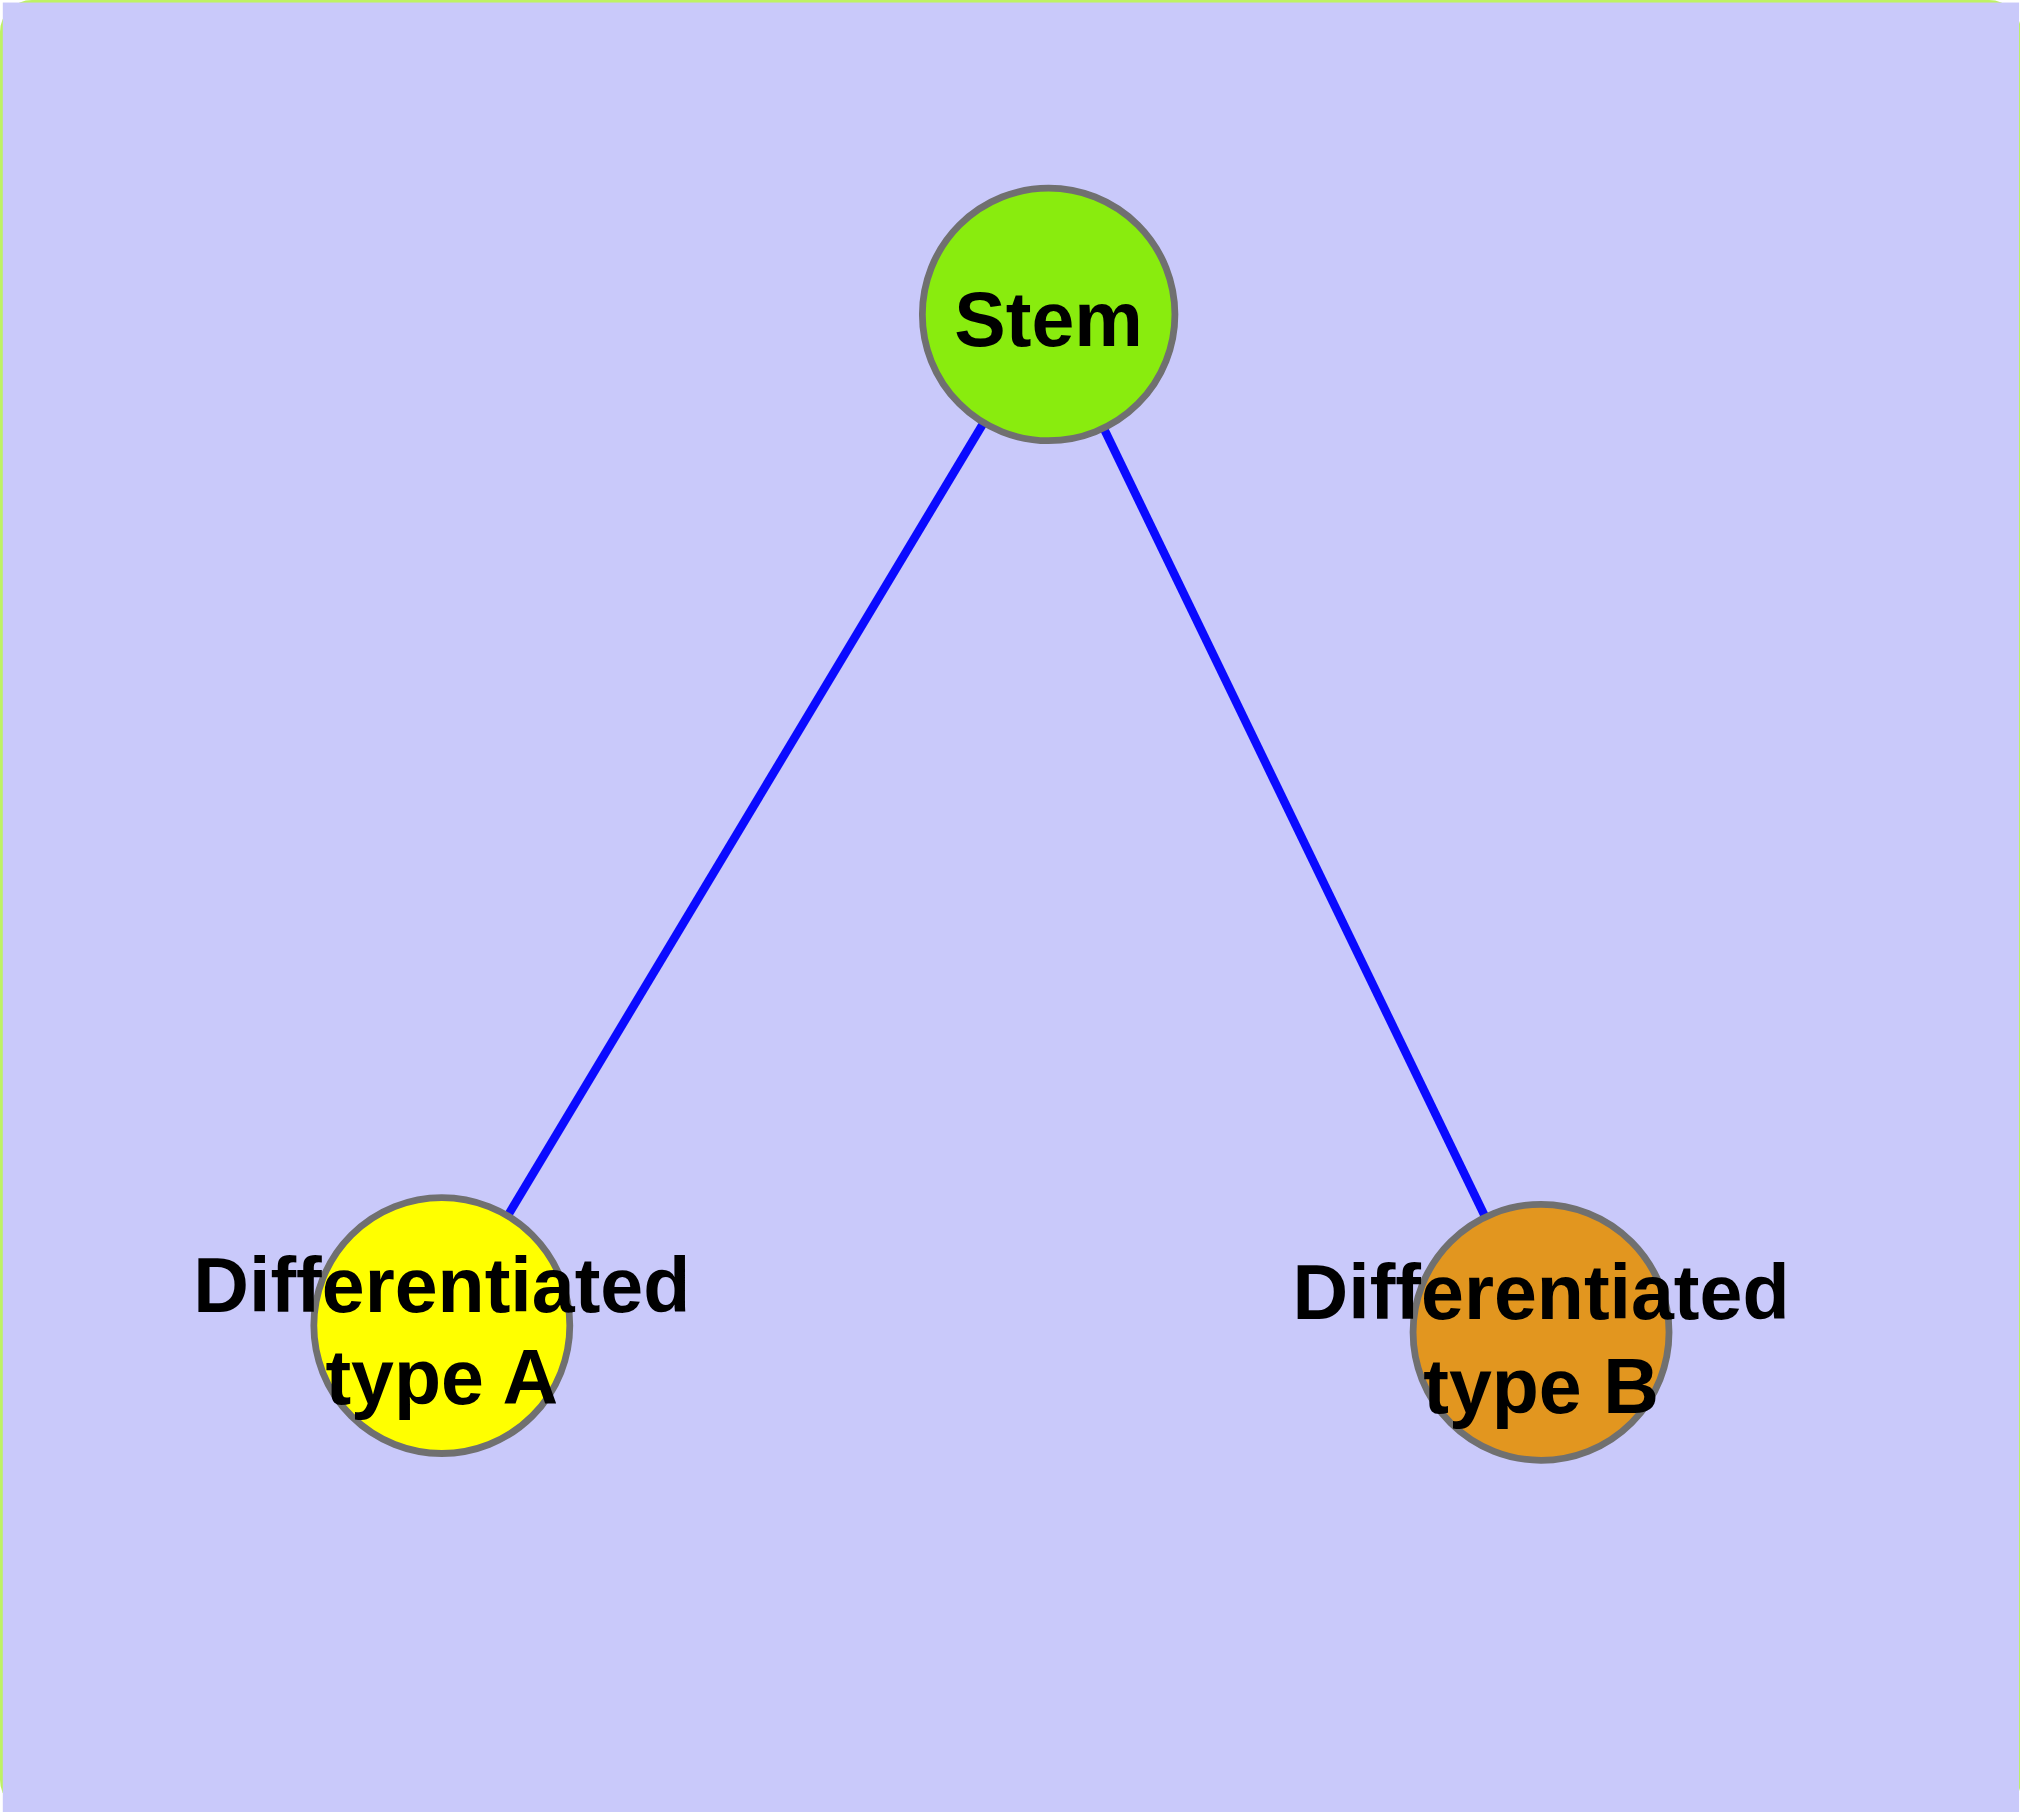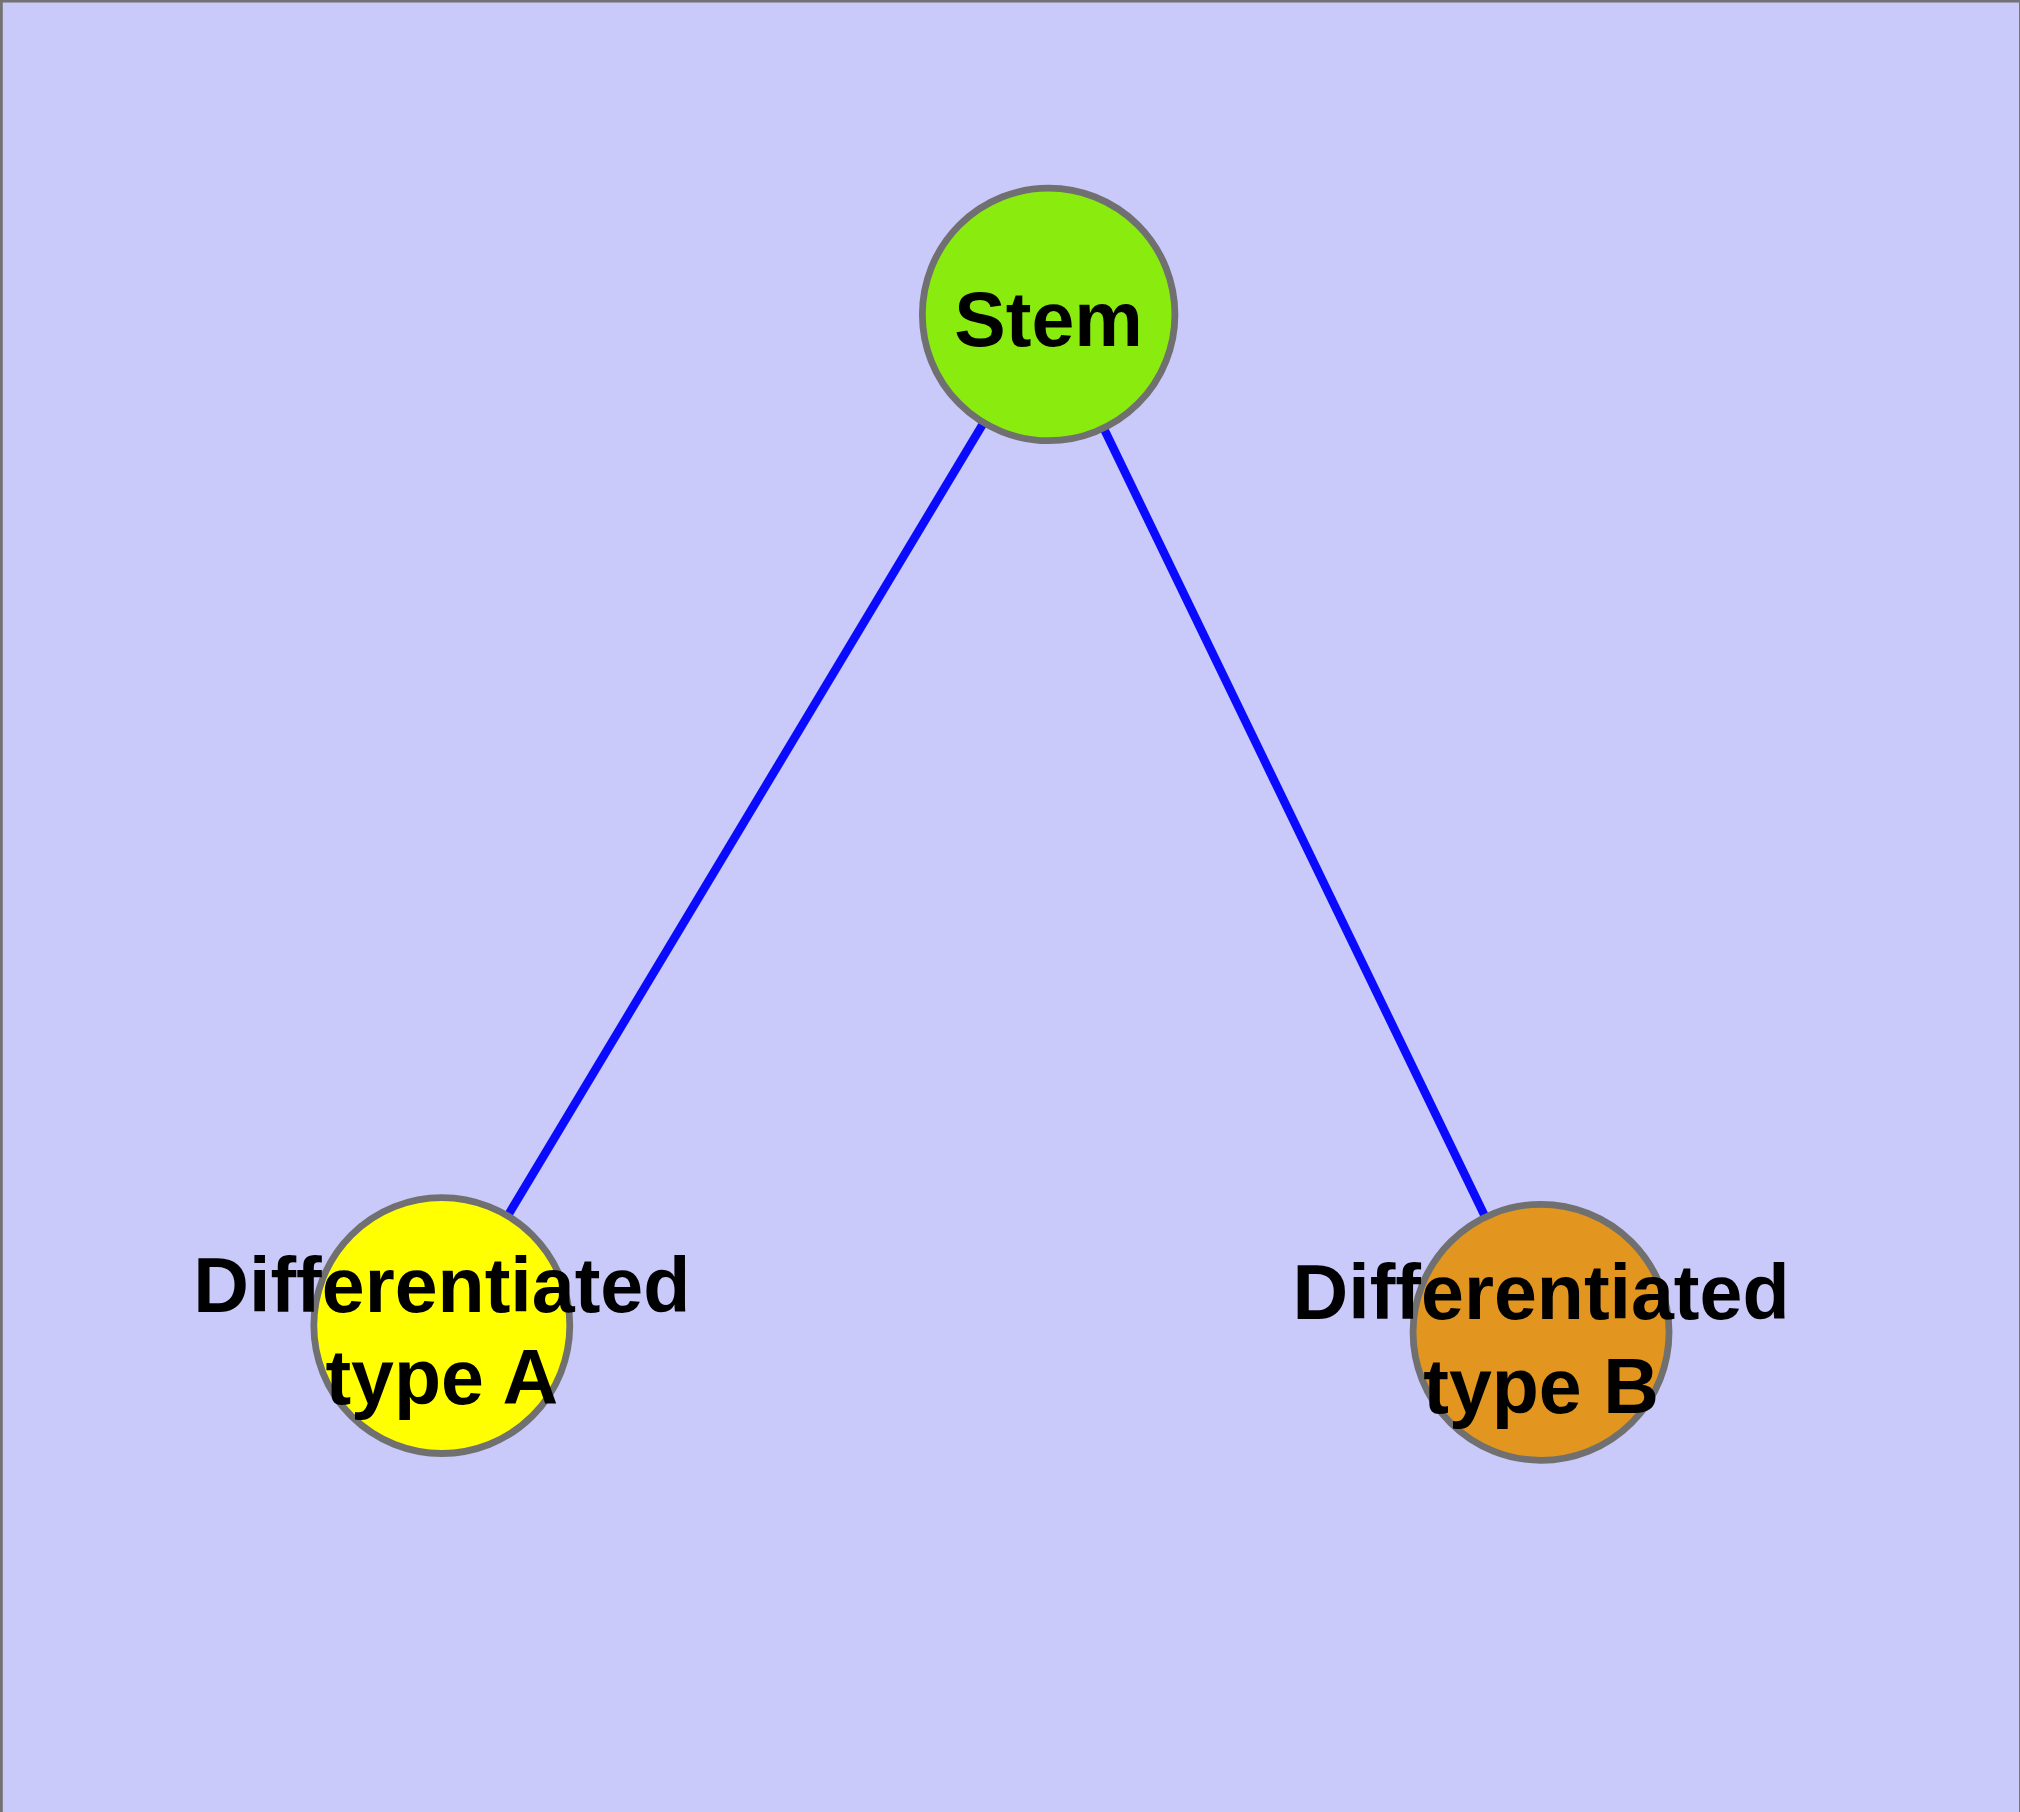--- a/index.html
+++ b/index.html
@@ -4,21 +4,22 @@
 <style>
   html, body {
     margin: 0;
     padding: 0;
     background: #ffffff;
   }
   .stage {
     width: 2021px;
     height: 1812px;
     position: relative;
-    background: #737373;
+    background: #bef264;
+    border-radius: 32px;
   }
   svg.diagram {
     display: block;
     width: 2021px;
     height: 1812px;
   }
   .node-circle {
     stroke-width: 8px;
   }
   .edge-line {

